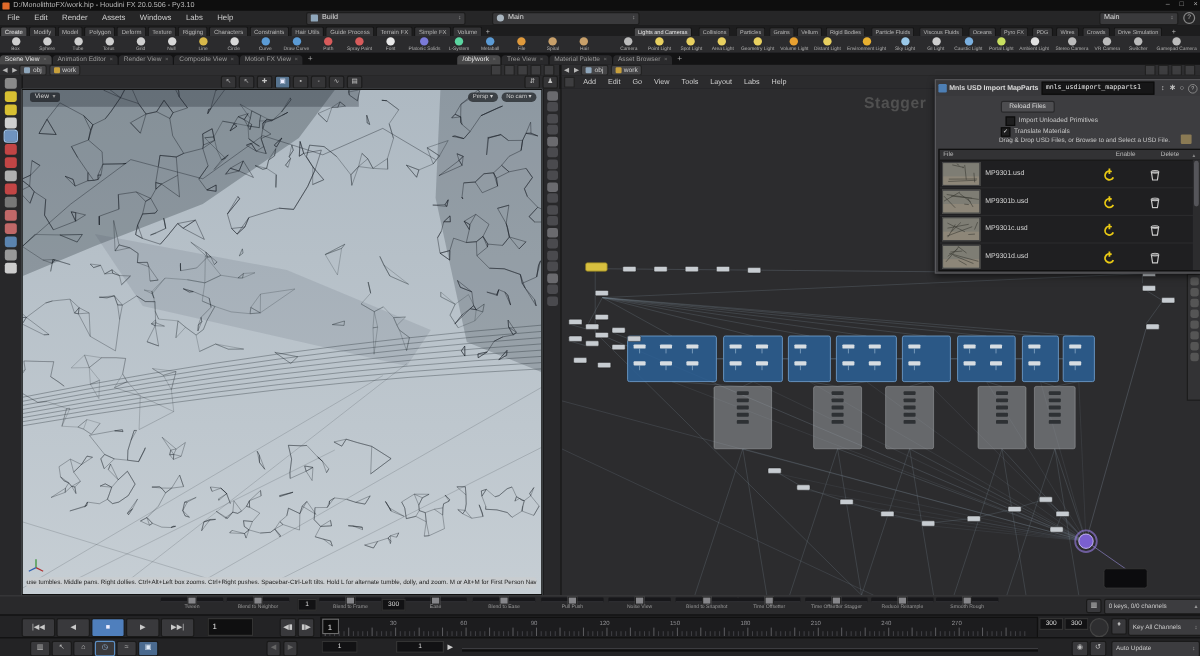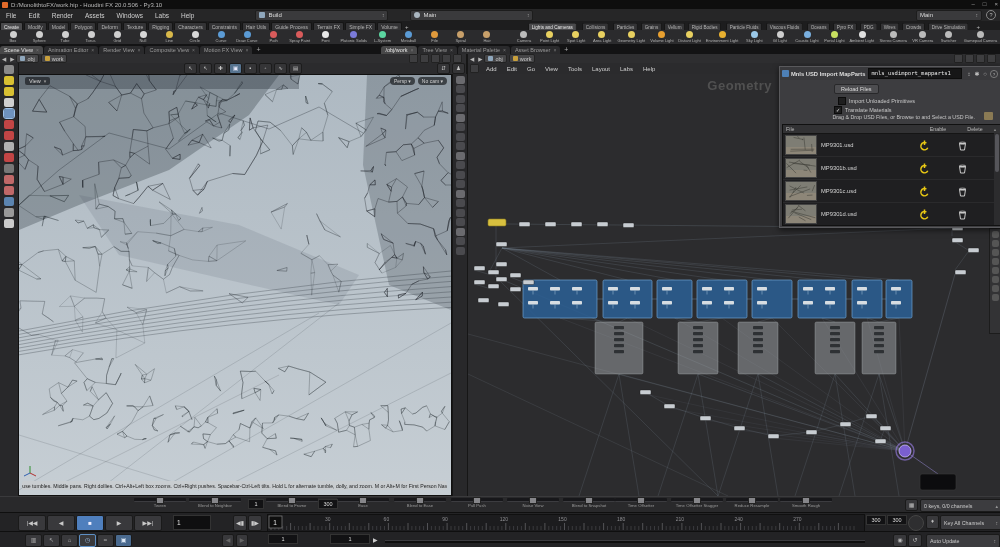--- a/index.html
+++ b/index.html
@@ -525,21 +525,21 @@
       <line x1="7" y1="9" x2="13" y2="12" stroke="#b03030" stroke-width="1"></line>
       <line x1="7" y1="9" x2="7" y2="2" stroke="#2f8f2f" stroke-width="1"></line>
       <line x1="7" y1="9" x2="1" y2="12" stroke="#3060b0" stroke-width="1"></line>
     </svg>
     <div class="abs" id="helpbar">
       <span>Left mouse tumbles. Middle pans. Right dollies. Ctrl+Alt+Left box zooms. Ctrl+Right pushes. Spacebar-Ctrl-Left tilts. Hold L for alternate tumble, dolly, and zoom. M or Alt+M for First Person Navigation.</span>
     </div>
   </div>
 
   <div class="abs" id="network">
-    <div class="abs" id="watermark">Geometry</div>
+    <div class="abs" id="watermark">Stagger</div>
     <svg id="netsvg" width="532" height="422" viewBox="0 0 532 422">
         <line x1="34" y1="174" x2="92" y2="206" stroke="#7d8a99" stroke-opacity="0.3" stroke-width="0.7"></line>
         <line x1="34" y1="174" x2="159.5" y2="206" stroke="#7d8a99" stroke-opacity="0.3" stroke-width="0.7"></line>
         <line x1="34" y1="174" x2="206.5" y2="206" stroke="#7d8a99" stroke-opacity="0.3" stroke-width="0.7"></line>
         <line x1="34" y1="174" x2="254" y2="206" stroke="#7d8a99" stroke-opacity="0.3" stroke-width="0.7"></line>
         <line x1="34" y1="174" x2="304" y2="206" stroke="#7d8a99" stroke-opacity="0.3" stroke-width="0.7"></line>
         <line x1="34" y1="174" x2="354" y2="206" stroke="#7d8a99" stroke-opacity="0.3" stroke-width="0.7"></line>
         <line x1="34" y1="174" x2="399" y2="206" stroke="#7d8a99" stroke-opacity="0.3" stroke-width="0.7"></line>
         <line x1="34" y1="174" x2="431" y2="206" stroke="#7d8a99" stroke-opacity="0.3" stroke-width="0.7"></line>
         <line x1="34" y1="174" x2="484" y2="154" stroke="#7d8a99" stroke-opacity="0.3" stroke-width="0.7"></line>

